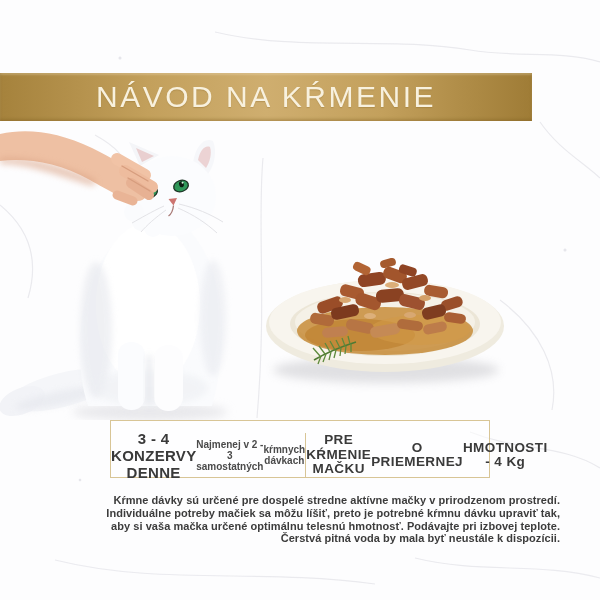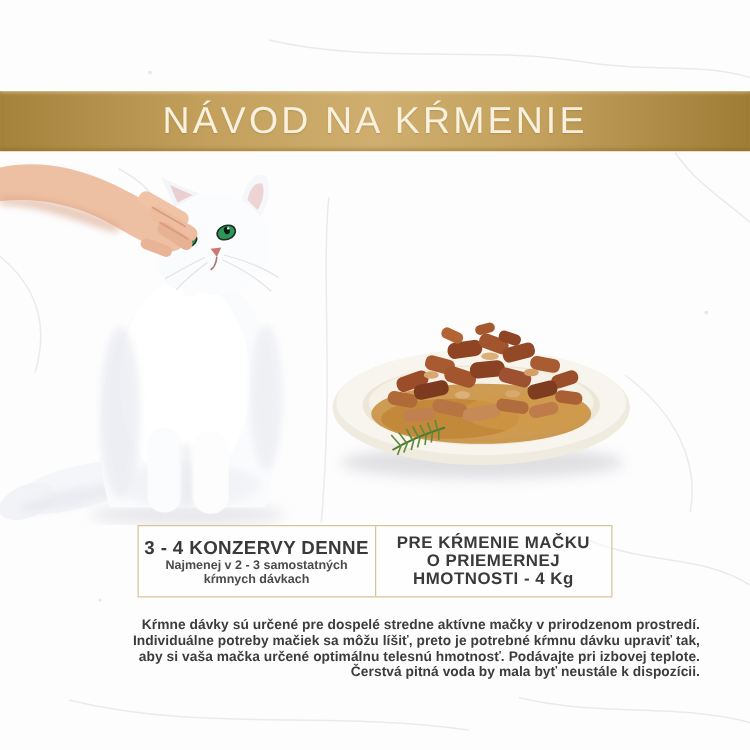--- a/index.html
+++ b/index.html
@@ -4,36 +4,36 @@
 <style>
   html,body{margin:0;padding:0;background:#ffffff;}
   .page{
     position:relative;width:600px;height:600px;overflow:hidden;
     background:#fdfdfe;
     font-family:"Liberation Sans", sans-serif;
   }
   svg{display:block;}
   .veins{position:absolute;left:0;top:0;width:600px;height:600px;pointer-events:none;}
   .banner{
-    position:absolute;left:0;top:73px;width:600px;height:48px;
+    position:absolute;left:0;top:73px;width:532px;height:48px;
     background:linear-gradient(90deg,#a5823c 0%,#c3a05c 28%,#cfae6f 50%,#c3a05c 72%,#9f7c36 100%);
     display:flex;align-items:center;justify-content:center;
     box-shadow:inset 0 -2px 3px rgba(120,90,30,.35), inset 0 2px 2px rgba(255,245,220,.25);
   }
   .banner-title{
     color:#f8f1de;font-size:30px;font-weight:500;letter-spacing:2.5px;
     text-shadow:0 1px 1px rgba(140,105,40,.35);
   }
   .scene{position:absolute;left:0;top:120px;width:600px;height:300px;}
   .info-box{
     position:absolute;left:110px;top:420px;width:380px;height:58px;
     border:1.5px solid #d8c596;display:flex;box-sizing:border-box;
     background:rgba(255,255,255,.55);
   }
-  .info-col{flex:1;display:flex;flex-direction:column;justify-content:center;text-align:center;}
+  .info-col{flex:1;display:flex;flex-direction:row;align-items:center;justify-content:center;text-align:center;margin-top:12px;}
   .info-col.left{border-right:1.5px solid #d8c596;}
   .info-heading{font-size:15px;font-weight:600;color:#3a3a3a;letter-spacing:.3px;line-height:17px;}
   .info-sub{font-size:10px;font-weight:600;color:#4a4a4a;line-height:11px;}
   .info-line{font-size:13.5px;font-weight:600;color:#3a3a3a;letter-spacing:.4px;line-height:14.5px;}
   .footnote{
     position:absolute;left:40px;top:494px;width:520px;text-align:right;
     font-size:11px;font-weight:600;color:#3c3c3c;line-height:12.8px;letter-spacing:.05px;
   }
 </style>
 </head>

